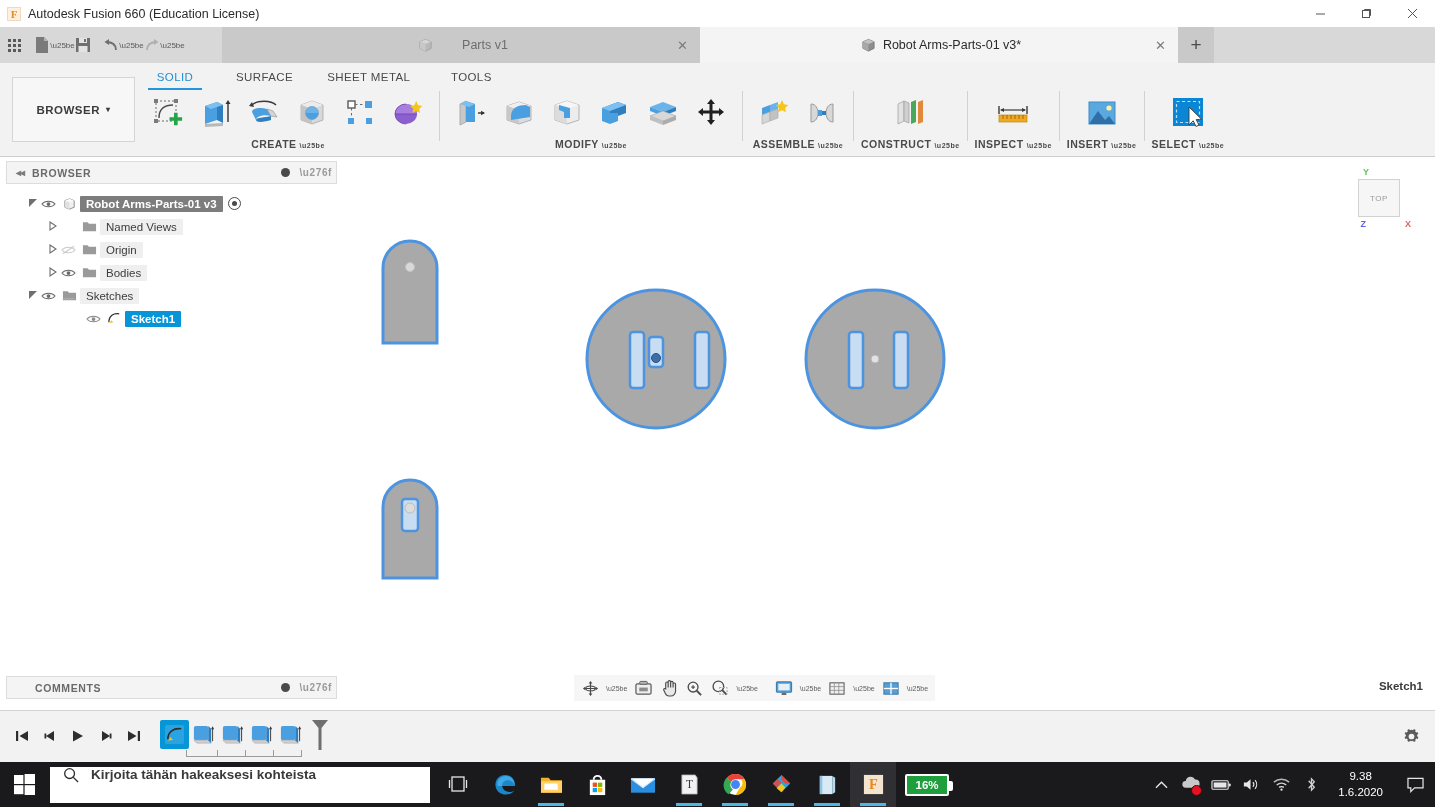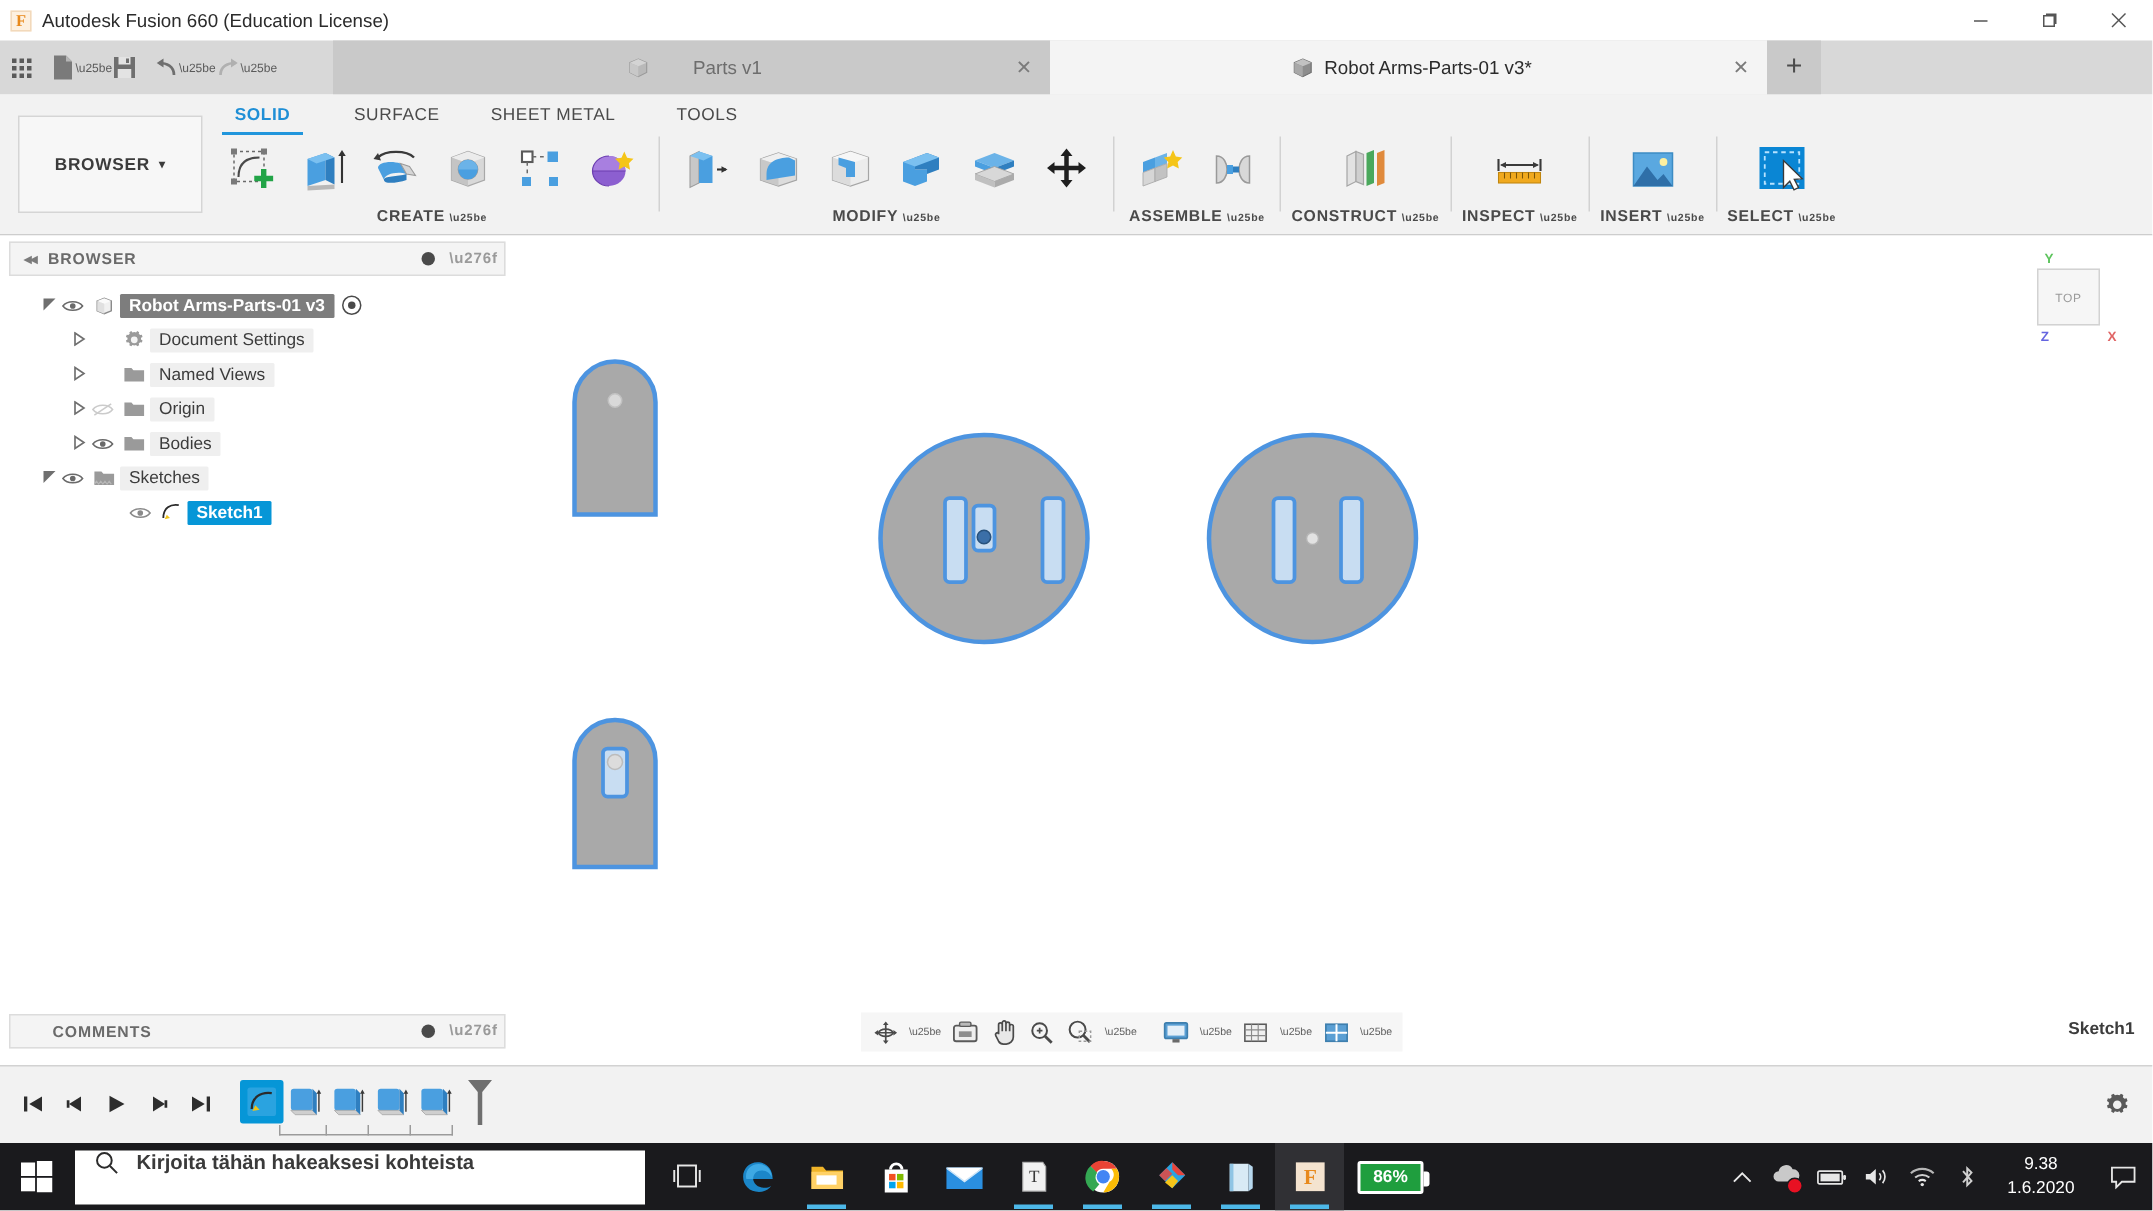--- a/index.html
+++ b/index.html
@@ -84,21 +84,21 @@
     font-size: 11.5px; letter-spacing: .5px; color: #3c3c3c; font-weight: bold;
   }
   .design-btn .dc { margin-left: 6px; font-size: 8px; }
 
   .wtabs { position: absolute; left: 148px; top: 4px; display: flex; }
   .wtab {
     font-size: 11.5px; letter-spacing: .4px; color: #4a4a4a;
     padding: 4px 0 5px 0; margin-right: 34px; position: relative;
     text-align: center; min-width: 54px;
   }
-  .wtab.active { color: #1f8fd6; font-weight: bold; }
+  .wtab.active { color: #1f8fd6; font-weight: normal; }
   .wtab.active:after {
     content: ""; position: absolute; left: 0; right: 0; bottom: -2px;
     height: 2.5px; background: #2196dc;
   }
 
   .panelrow { position: absolute; left: 144px; top: 26px; height: 66px; display: flex; align-items: flex-start; }
   .panel { position: relative; display: flex; flex-direction: column; align-items: center; height: 66px; }
   .panel .tools { display: flex; align-items: center; height: 48px; }
   .panel .plabel {
     font-size: 10.5px; color: #4a4a4a; letter-spacing: .5px; font-weight: bold;
@@ -674,35 +674,20 @@
           <path d="M3 5 L8 7 L13 5 L8 3 z" fill="#fafafa"></path>
           <path d="M8 7 L8 14 L3 12 L3 5 z" fill="#e0e0e0"></path>
         </svg>
       </span>
       <span class="nlabel">Robot Arms-Parts-01 v3</span>
       <span class="radio">
           <i></i>
         </span>
     </div>
 
-    <div class="node" style="padding-left:40px">
-      <span class="arrow">
-        <svg width="10" height="10" viewBox="0 0 10 10">
-            <path d="M2 1 L8 5 L2 9 z" fill="none" stroke="#6f6f6f" stroke-width="1.1"></path>
-          </svg>
-      </span>
-      <span class="eye"></span>
-      <span class="nicon">
-        <svg width="15" height="15" viewBox="0 0 16 16">
-          <path d="M8 2.5 l1.3 .3 l.8-1 l1.4 .8 l-.3 1.2 l1 .9 l1.2-.2 l.5 1.5 l-1.1 .6 l0 1.3 l1.1 .6 l-.5 1.5 l-1.2-.2 l-1 .9 l.3 1.2 l-1.4 .8 l-.8-1 l-1.3 .3 l-1.3-.3 l-.8 1 l-1.4-.8 l.3-1.2 l-1-.9 l-1.2 .2 l-.5-1.5 l1.1-.6 l0-1.3 l-1.1-.6 l.5-1.5 l1.2 .2 l1-.9 l-.3-1.2 l1.4-.8 l.8 1 z" fill="#9a9a9a"></path>
-          <circle cx="8" cy="8" r="2.4" fill="#f4f4f4"></circle>
-        </svg>
-      </span>
-      <span class="nlabel">Document Settings</span>
-    </div>
 
     <div class="node" style="padding-left:40px">
       <span class="arrow">
         <svg width="10" height="10" viewBox="0 0 10 10">
             <path d="M2 1 L8 5 L2 9 z" fill="none" stroke="#6f6f6f" stroke-width="1.1"></path>
           </svg>
       </span>
       <span class="eye"></span>
       <span class="nicon">
         <svg width="15" height="13" viewBox="0 0 16 13">
@@ -1061,21 +1046,21 @@
         <span class="underline"></span>
       </div>
       <div class="taskicon active">
         <svg width="23" height="23" viewBox="0 0 24 24">
           <rect x="2" y="2" width="20" height="20" fill="#f4e3cf"></rect>
           <text x="12" y="17" text-anchor="middle" font-size="15" font-weight="bold" fill="#e8891c" font-family="Liberation Serif, serif">F</text>
         </svg>
         <span class="underline"></span>
       </div>
       <div class="taskicon" style="width:62px">
-        <span class="battery-badge">86%</span>
+        <span class="battery-badge">16%</span>
       </div>
     </div>
 
     <div class="tray">
       <div class="trayicon">
         <svg width="13" height="10" viewBox="0 0 14 10">
             <path d="M1 8 L7 2 L13 8" fill="none" stroke="#e6e6e6" stroke-width="1.4"></path>
           </svg>
       </div>
       <div class="trayicon">

